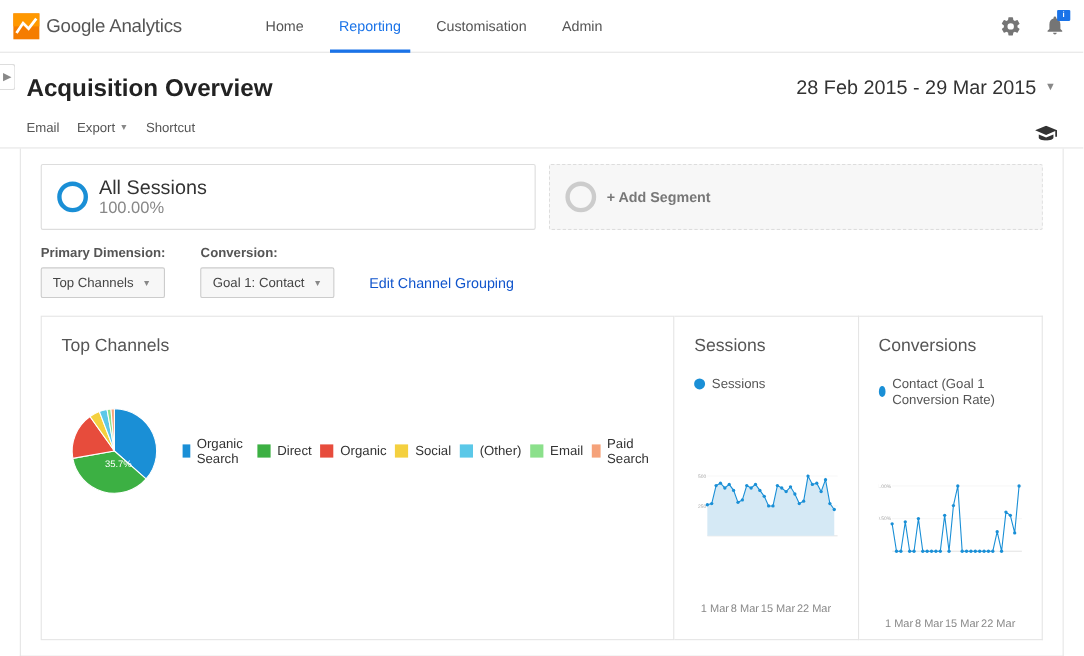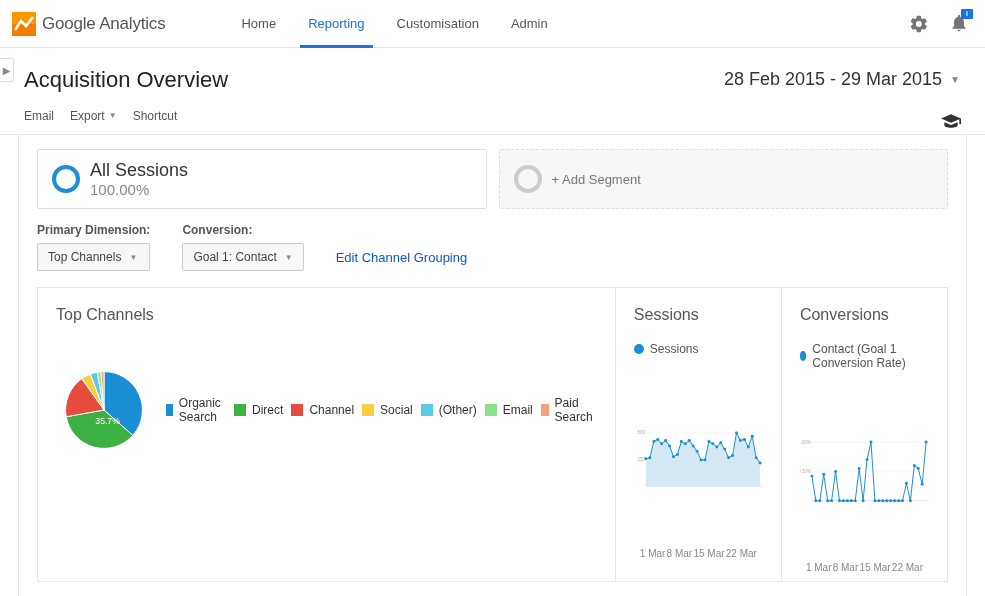--- a/index.html
+++ b/index.html
@@ -15,33 +15,33 @@
 .tab.active::after { content: ''; position: absolute; left: 8px; right: 8px; bottom: 0; height: 3px; background: #1a73e8; }
 .top-icons { position: absolute; right: 16px; top: 0; height: 48px; display: flex; align-items: center; gap: 20px; }
 .gear-icon, .bell-icon { width: 20px; height: 20px; color: #757575; cursor: pointer; }
 .bell-wrap { position: relative; }
 .bell-badge { position: absolute; top: -4px; right: -4px; width: 12px; height: 10px; background: #1a73e8; border-radius: 1px; display: flex; align-items: center; justify-content: center; }
 .bell-badge span { color: #fff; font-size: 7px; font-weight: bold; }
 
 .sidebar-tab { position: absolute; left: 0; top: 58px; width: 14px; height: 24px; background: #fff; border: 1px solid #ddd; border-left: none; border-radius: 0 3px 3px 0; display: flex; align-items: center; justify-content: center; cursor: pointer; color: #888; font-size: 10px; }
 
 .header-row { display: flex; justify-content: space-between; align-items: center; padding: 18px 20px 14px 24px; }
-.page-title { font-size: 22px; font-weight: normal; color: #222; }
+.page-title { font-size: 22px; font-weight: bold; color: #222; }
 .date-range { display: flex; align-items: center; gap: 6px; font-size: 18px; color: #333; cursor: pointer; border: 1px solid transparent; padding: 2px 4px; }
 .date-range .chev { font-size: 10px; color: #888; padding-left: 2px; }
 
 .toolbar { display: flex; align-items: center; gap: 16px; padding: 0 24px 10px; border-bottom: 1px solid #e5e5e5; position: relative; height: 28px; }
 .toolbar-item { font-size: 12px; color: #555; cursor: pointer; display: flex; align-items: center; gap: 4px; }
 .toolbar-item .chev { font-size: 8px; color: #888; }
 .grad-icon { position: absolute; right: 24px; bottom: 6px; width: 20px; height: 14px; color: #333; }
 
 .content { padding: 14px 18px; border: 1px solid #e5e5e5; margin: 0 18px; border-top: none;}
 .segments-row { display: flex; gap: 12px; margin-bottom: 14px; }
 .segment-box { flex: 1; border: 1px solid #ddd; border-radius: 2px; padding: 10px 14px; display: flex; align-items: center; gap: 10px; min-height: 58px; }
-.segment-box.add { background: #f7f7f7; border-style: dashed; color: #777; cursor: pointer; }
+.segment-box.add { background: #f7f7f7; border-style: dashed; color: #777; cursor: pointer; font-weight: bold; }
 .seg-circle { width: 28px; height: 28px; border: 4px solid #1a8fd6; border-radius: 50%; }
 .seg-circle.gray { border-color: #ccc; }
 .seg-text .seg-title { font-size: 18px; color: #333; }
 .seg-text .seg-pct { font-size: 15px; color: #888; }
 
 .dim-row { display: flex; align-items: flex-end; gap: 32px; margin-bottom: 16px; flex-wrap: wrap; }
 .dim-group { display: flex; flex-direction: column; gap: 6px; }
 .dim-label { font-size: 12px; color: #555; font-weight: bold; }
 .dropdown { border: 1px solid #ccc; background: #f7f7f7; padding: 6px 10px; font-size: 12px; display: flex; align-items: center; gap: 8px; cursor: pointer; border-radius: 2px; color: #444; }
 .dropdown .chev { font-size: 8px; color: #888; }
@@ -173,21 +173,21 @@
             <div class="pie-leg-item">
               <span class="sw" style="background:#1a8fd6"></span>
               <span>Organic Search</span>
             </div>
             <div class="pie-leg-item">
               <span class="sw" style="background:#3cb043"></span>
               <span>Direct</span>
             </div>
             <div class="pie-leg-item">
               <span class="sw" style="background:#e74c3c"></span>
-              <span>Channel</span>
+              <span>Organic</span>
             </div>
             <div class="pie-leg-item">
               <span class="sw" style="background:#f4d03f"></span>
               <span>Social</span>
             </div>
             <div class="pie-leg-item">
               <span class="sw" style="background:#5bc8e8"></span>
               <span>(Other)</span>
             </div>
             <div class="pie-leg-item">

